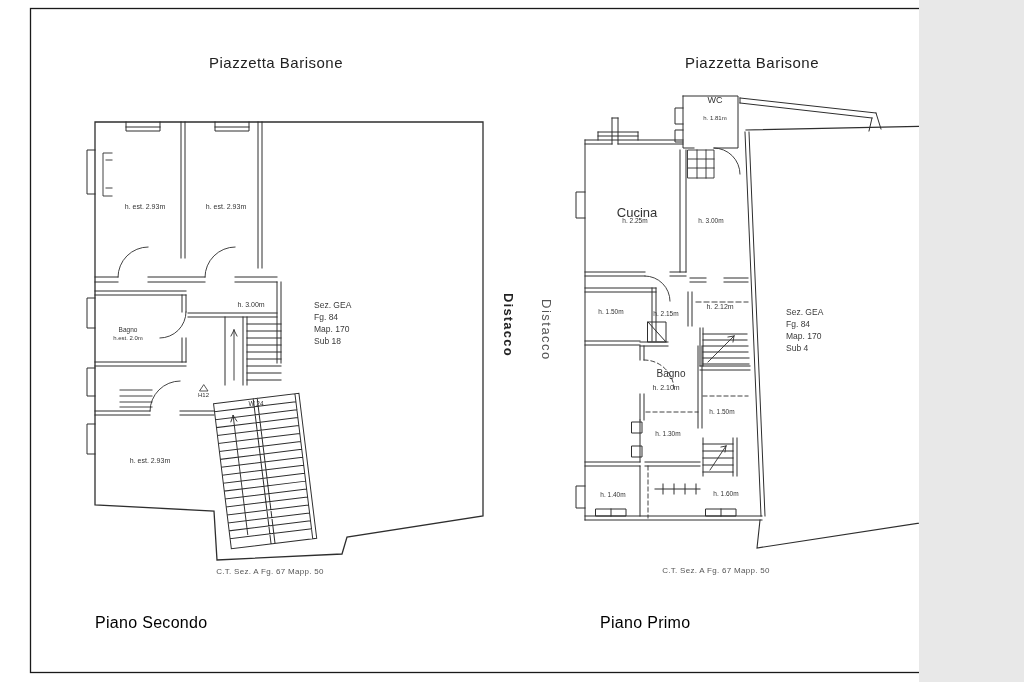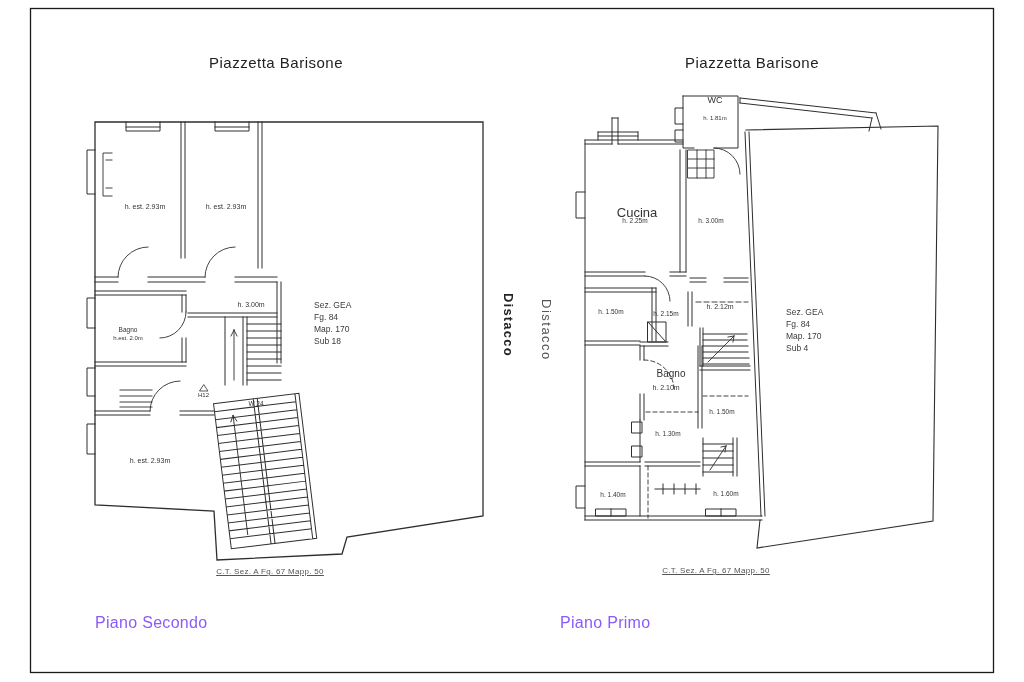--- a/index.html
+++ b/index.html
@@ -1,26 +1,26 @@
 <!DOCTYPE html>
 <html><head>
 <meta charset="utf-8">
 <style>
   html,body{margin:0;padding:0;background:#e8e8e8;}
   .sheet{
-    position:relative;width:1024px;height:682px;background:#ffffff;
+    position:relative;width:919px;height:682px;background:#ffffff;
     font-family:"Liberation Sans",sans-serif;overflow:hidden;
   }
   svg.linework{position:absolute;left:0;top:0;}
   .lbl{position:absolute;color:#2a2a2a;white-space:nowrap;line-height:1.05;}
   .c{transform:translateX(-50%);}
   .vert{transform-origin:0 0;transform:rotate(90deg);}
   .title{font-size:15px;letter-spacing:.5px;color:#222;}
-  .caption{font-size:16px;letter-spacing:.3px;color:#8b5cf6;}
-  .cad{font-size:8px;color:#555;letter-spacing:.3px;text-decoration:underline;}
+  .caption{font-size:16px;letter-spacing:.3px;color:#000000;}
+  .cad{font-size:8px;color:#555;letter-spacing:.3px;}
   .info{font-size:8.5px;color:#3a3a3a;}
   .tiny{color:#333;}
 </style>
 </head>
 <body>
 
 <div class="sheet">
 
   <svg class="linework" width="1024" height="682" viewBox="0 0 1024 682" fill="none" stroke="#2e2e2e" stroke-width="1" stroke-linecap="square">
 
@@ -162,16 +162,16 @@
     <div class="lbl c tiny" style="left:726px;top:491px;font-size:6.5px">h. 1.60m</div>
 
     <div class="lbl info" style="left:786px;top:308px">Sez. GEA</div>
     <div class="lbl info" style="left:786px;top:320px">Fg. 84</div>
     <div class="lbl info" style="left:786px;top:332px">Map. 170</div>
     <div class="lbl info" style="left:786px;top:344px">Sub 4</div>
 
     <div class="lbl vert" style="left:553px;top:299px;font-size:13px;letter-spacing:1.5px;color:#555">Distacco</div>
 
     <div class="lbl c cad" style="left:716px;top:567px">C.T. Sez. A Fg. 67 Mapp. 50</div>
-    <div class="lbl caption" style="left:560px;top:615px">Piano Primo</div>
+    <div class="lbl caption" style="left:600px;top:615px">Piano Primo</div>
   </div>
 
 </div>
 
 </body></html>

